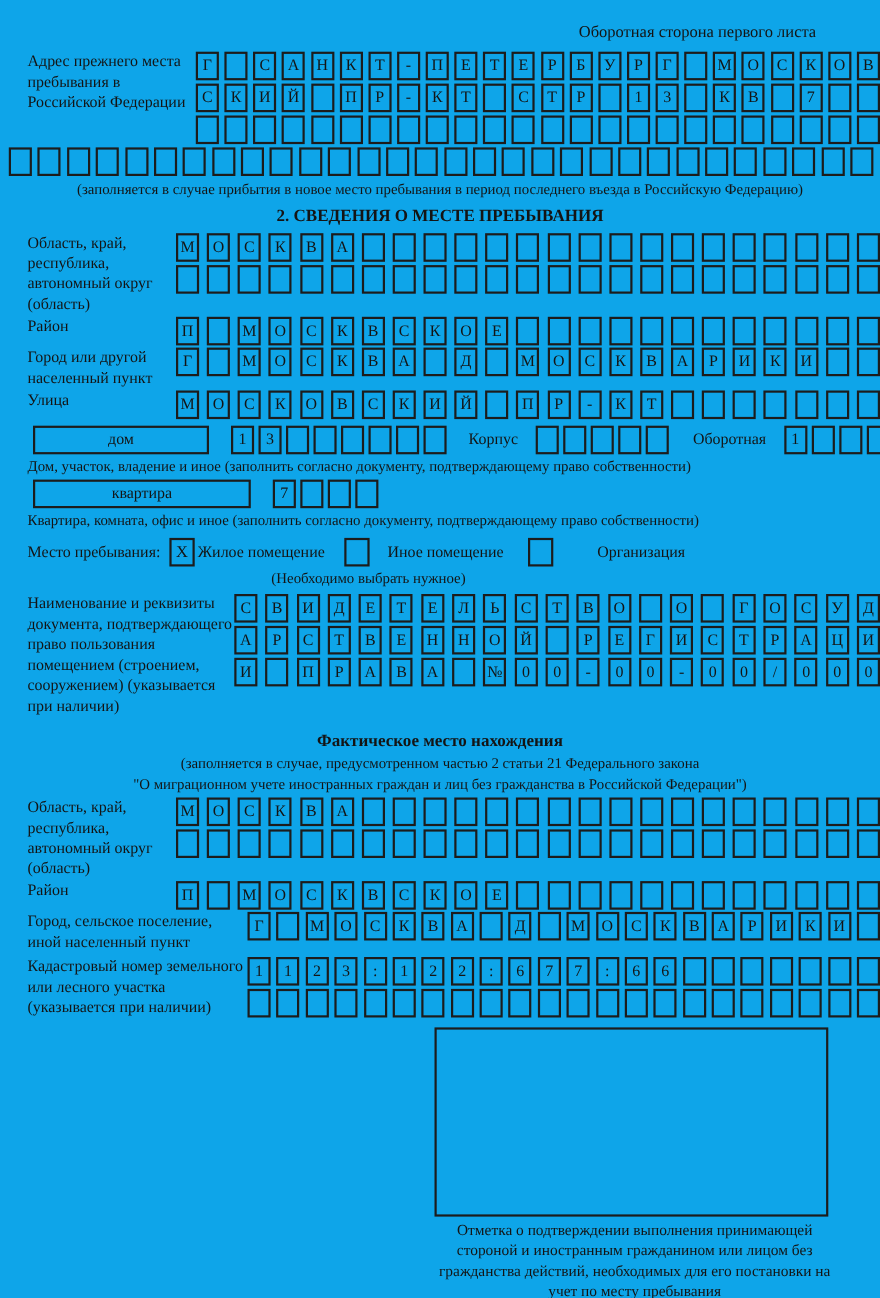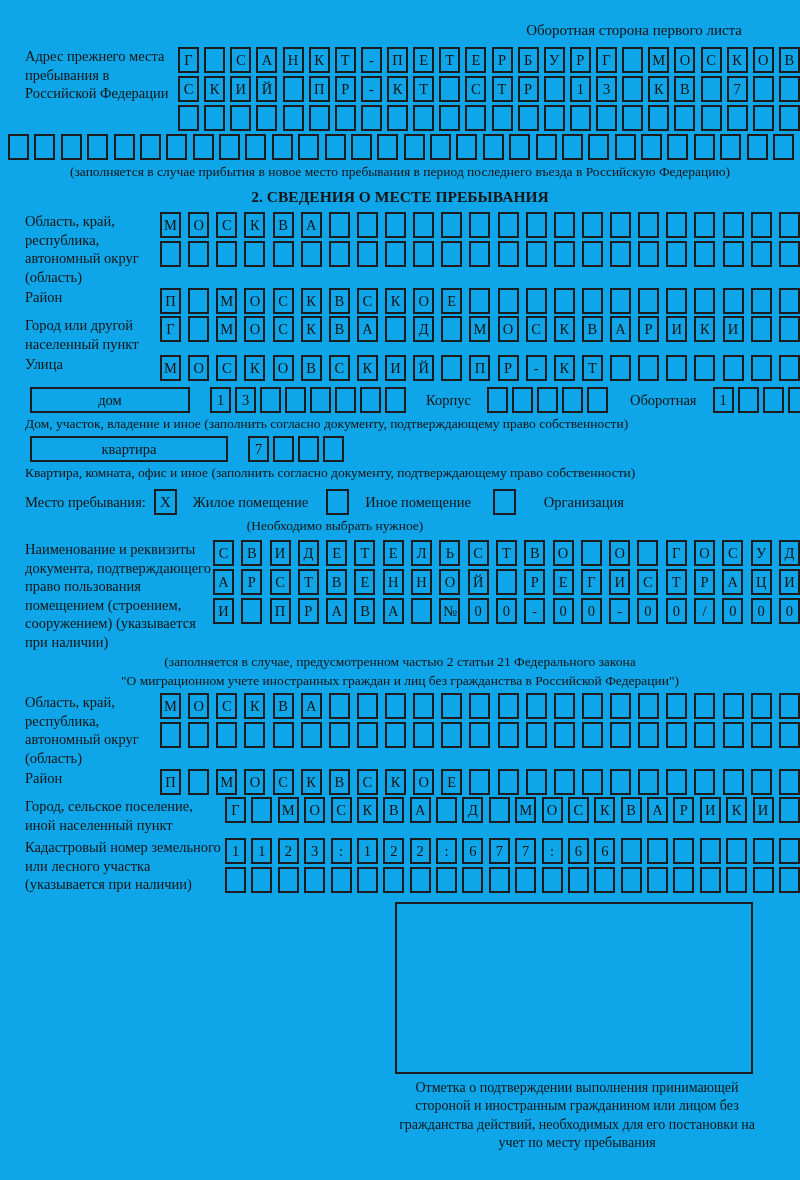--- a/index.html
+++ b/index.html
@@ -341,25 +341,25 @@
         <span class="cell"></span>
         <span class="cell"></span>
         <span class="cell"></span>
       </div>
   </div>
   <div class="cap-left">Квартира, комната, офис и иное (заполнить согласно документу, подтверждающему право собственности)</div>
 
   <div class="stay">
     <div class="ilbl">Место пребывания:</div>
     <div class="chk" style="margin-left:8px;">X</div>
-    <div class="ilbl" style="margin-left:16px;">Жилое помещение</div>
+    <div class="ilbl" style="margin-left:3px;">Жилое помещение</div>
     <div class="chk" style="margin-left:18px;"></div>
     <div class="ilbl" style="margin-left:16px;">Иное помещение</div>
     <div class="chk" style="margin-left:22px;"></div>
-    <div class="ilbl" style="margin-left:28px;">Организация</div>
+    <div class="ilbl" style="margin-left:40px;">Организация</div>
   </div>
   <div class="note-center">(Необходимо выбрать нужное)</div>
 
   <div class="grp mt6">
     <div class="lbl w188">Наименование и реквизиты документа, подтверждающего право пользования помещением (строением, сооружением) (указывается при наличии)</div>
     <div class="rows">
       <div class="boxes">
           <span class="cell">С</span>
           <span class="cell">В</span>
           <span class="cell">И</span>
@@ -424,20 +424,21 @@
           <span class="cell">0</span>
           <span class="cell">0</span>
           <span class="cell">/</span>
           <span class="cell">0</span>
           <span class="cell">0</span>
           <span class="cell">0</span>
         </div>
     </div>
   </div>
 
+  <div class="fact-title">Фактическое место нахождения</div>
   <div class="fact-note">(заполняется в случае, предусмотренном частью 2 статьи 21 Федерального закона</div>
   <div class="fact-note">"О миграционном учете иностранных граждан и лиц без гражданства в Российской Федерации")</div>
 
   <div class="grp mt4">
     <div class="lbl w135">Область, край, республика, автономный округ (область)</div>
     <div class="rows">
       <div class="boxes">
           <span class="cell">М</span>
           <span class="cell">О</span>
           <span class="cell">С</span>

